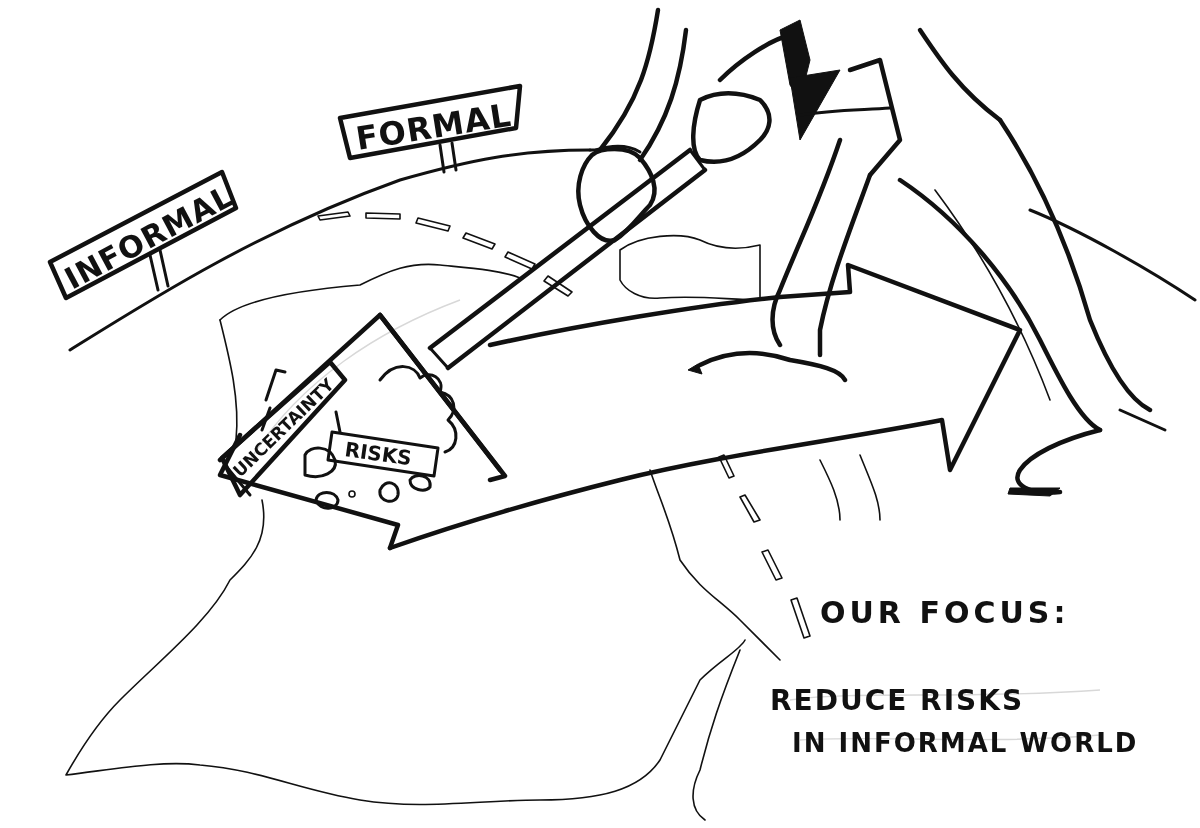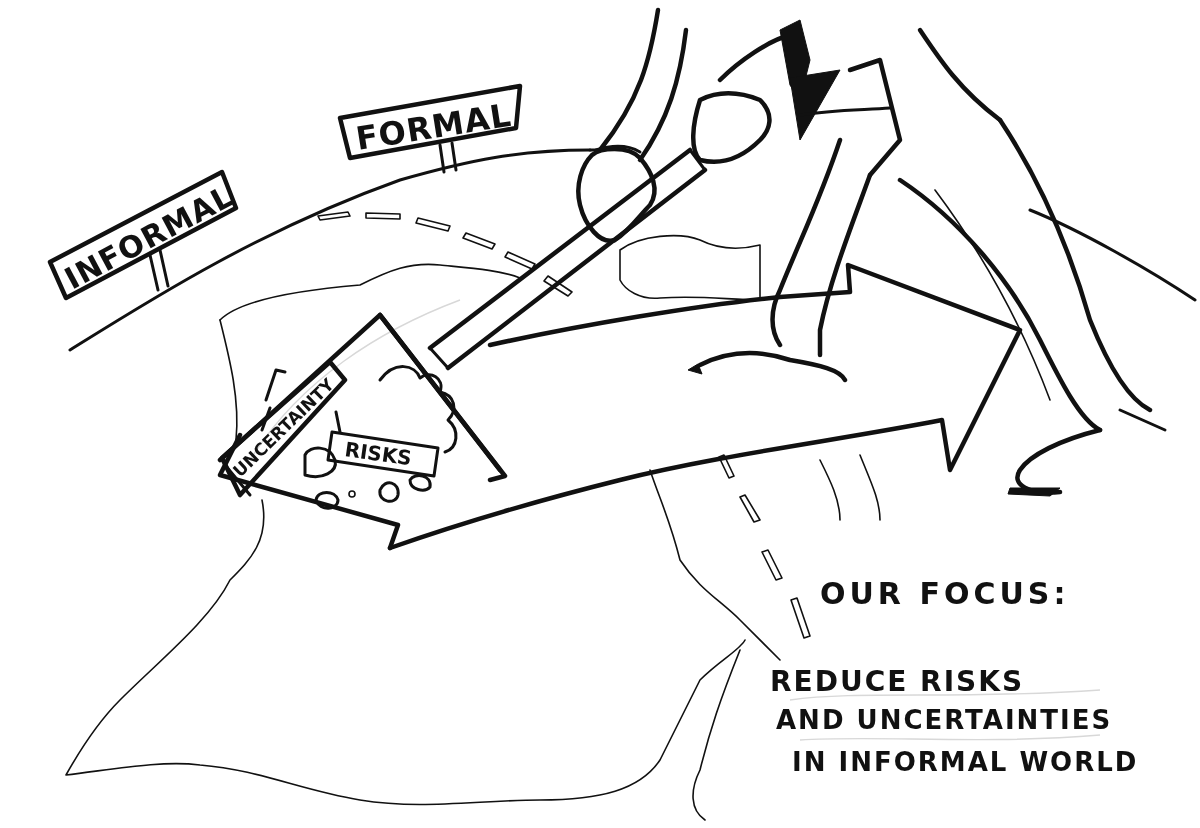--- a/index.html
+++ b/index.html
@@ -6,21 +6,21 @@
   body{width:1200px;height:828px;overflow:hidden;position:relative;font-family:"DejaVu Sans",sans-serif;}
   svg{position:absolute;left:0;top:0;}
   .ink{fill:none;stroke:#111111;stroke-linecap:round;stroke-linejoin:round;}
   .thick{stroke-width:4.5;}
   .med{stroke-width:3;}
   .thin{stroke-width:1.6;}
   .faint{fill:none;stroke:#d8d8d8;stroke-width:1.4;}
   .fillk{fill:#111111;stroke:#111111;}
   .lbl{font-family:"DejaVu Sans",sans-serif;font-weight:bold;fill:#111111;letter-spacing:1px;}
   .hand{font-family:"DejaVu Sans",sans-serif;fill:#111111;font-weight:bold;}
-  .caption{position:absolute;left:770px;top:576px;width:380px;color:#111;font-family:"DejaVu Sans",sans-serif;}
+  .caption{position:absolute;left:770px;top:595px;width:380px;color:#111;font-family:"DejaVu Sans",sans-serif;}
   .cap-title{font-size:30px;font-weight:bold;letter-spacing:4px;margin-left:50px;}
   .cap-line{font-size:28px;font-weight:bold;letter-spacing:2px;line-height:38px;}
   .cap-l1{margin-top:52px;}
   .cap-l2{margin-left:6px;font-size:26px;}
   .cap-l3{margin-left:22px;font-size:26px;margin-top:4px;}
 </style>
 </head>
 <body>
 
 <svg width="1200" height="828" viewBox="0 0 1200 828">
@@ -139,15 +139,14 @@
 
     <path class="ink thick" d="M1100 430 C 1060 440, 1030 455, 1020 470 C 1010 485, 1030 495, 1060 492"></path>
     <path class="fillk" d="M1010 488 L 1060 488 L 1050 496 L 1008 494 Z"></path>
     <path class="ink med" d="M1120 410 L 1165 430"></path>
   </g>
 </svg>
 
 <div class="caption">
   <div class="cap-title">OUR FOCUS:</div>
   <div class="cap-line cap-l1">REDUCE RISKS</div>
-  <div class="cap-line cap-l2">AND UNCERTAINTIES</div>
   <div class="cap-line cap-l3">IN INFORMAL WORLD</div>
 </div>
 
 </body></html>

